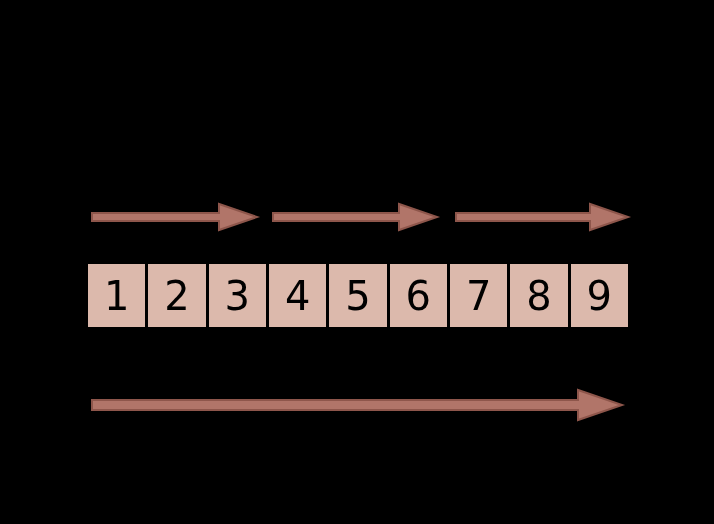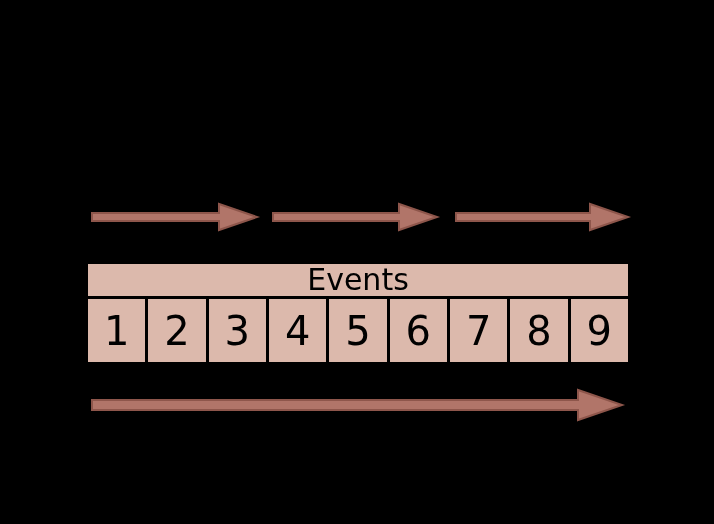--- a/index.html
+++ b/index.html
@@ -49,21 +49,20 @@
 <body>
 
 <svg class="arrow-layer" viewBox="0 0 714 524" xmlns="http://www.w3.org/2000/svg">
   <polygon class="arrow" points="92,213 219,213 219,204 257,217 219,230 219,221 92,221"></polygon>
   <polygon class="arrow" points="273,213 399,213 399,204 437,217 399,230 399,221 273,221"></polygon>
   <polygon class="arrow" points="456,213 590,213 590,204 628,217 590,230 590,221 456,221"></polygon>
   <polygon class="arrow" points="92,400 578,400 578,390 622,405 578,420 578,410 92,410"></polygon>
 </svg>
 
 <div class="events-table">
-  <div class="events-header">Events</div>
   <div class="events-cells">
     <div class="cell">1</div>
     <div class="cell">2</div>
     <div class="cell">3</div>
     <div class="cell">4</div>
     <div class="cell">5</div>
     <div class="cell">6</div>
     <div class="cell">7</div>
     <div class="cell">8</div>
     <div class="cell">9</div>

